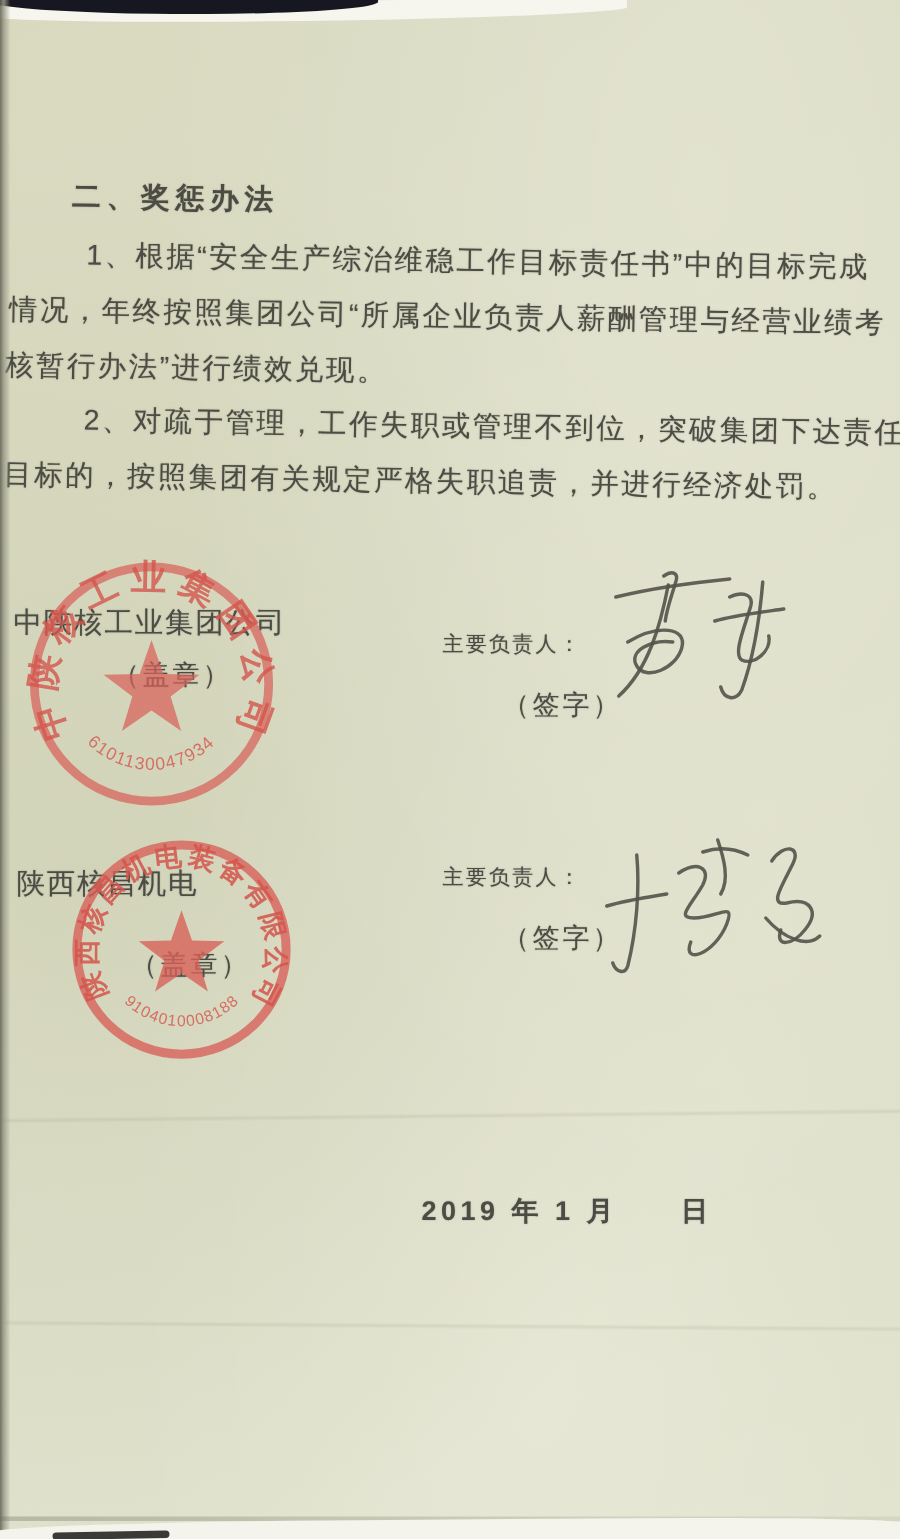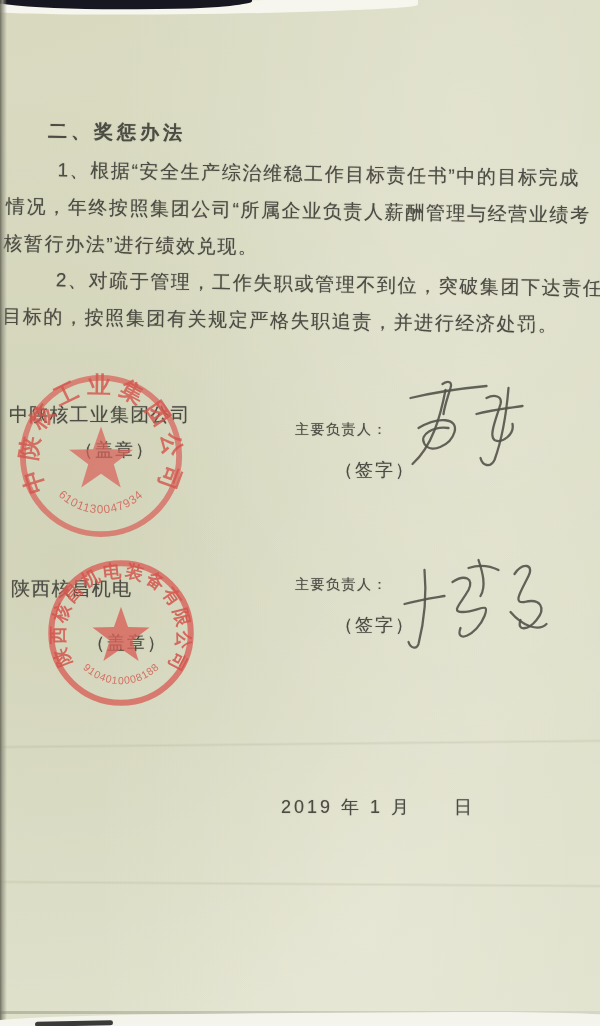--- a/index.html
+++ b/index.html
@@ -34,21 +34,21 @@
     background:linear-gradient(to bottom,transparent,rgba(140,140,110,0.16),transparent);}
   
   .ink{color:#4c4c44;text-shadow:0 0 1px rgba(90,90,78,0.55);}
   .heading{position:absolute;left:48px;top:118px;font-size:19px;font-weight:bold;letter-spacing:4px;}
   .pline{position:absolute;font-size:19px;letter-spacing:1.6px;white-space:nowrap;font-weight:500;}
   .para-block{position:absolute;left:0;top:0;width:600px;height:340px;
     transform:rotate(0.9deg);transform-origin:40px 140px;}
   .company{position:absolute;font-size:19px;letter-spacing:1.2px;white-space:nowrap;font-weight:500;}
   .note{position:absolute;font-size:18px;letter-spacing:2px;white-space:nowrap;font-weight:500;margin-left:28px;}
   .signer{position:absolute;font-size:14px;letter-spacing:1.5px;white-space:nowrap;font-weight:400;}
-  .dateline{position:absolute;left:281px;top:795px;font-size:18px;letter-spacing:3px;white-space:nowrap;font-weight:400;}
+  .dateline{position:absolute;left:281px;top:795px;font-size:18px;letter-spacing:3px;white-space:nowrap;font-weight:700;}
   .stamp{position:absolute;}
   .sig{position:absolute;}
   .sig path{fill:none;stroke:#53534a;stroke-width:2.3;stroke-linecap:round;stroke-linejoin:round;opacity:.9;}
 </style>
 </head>
 <body>
 
 <div class="photo">
 
   <div class="para-block">

